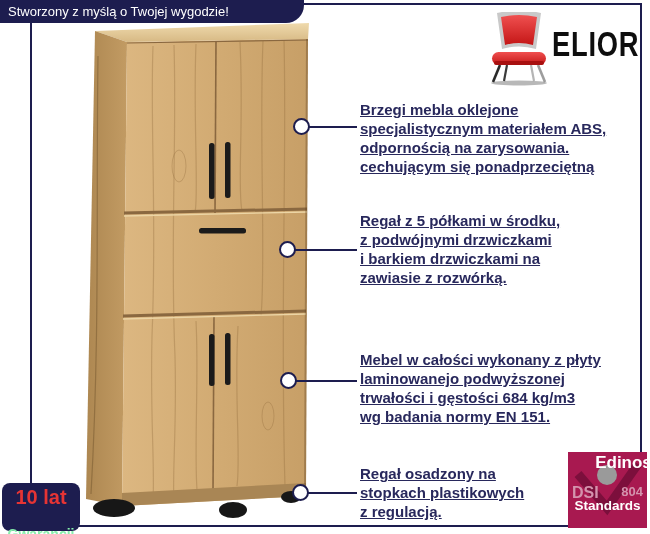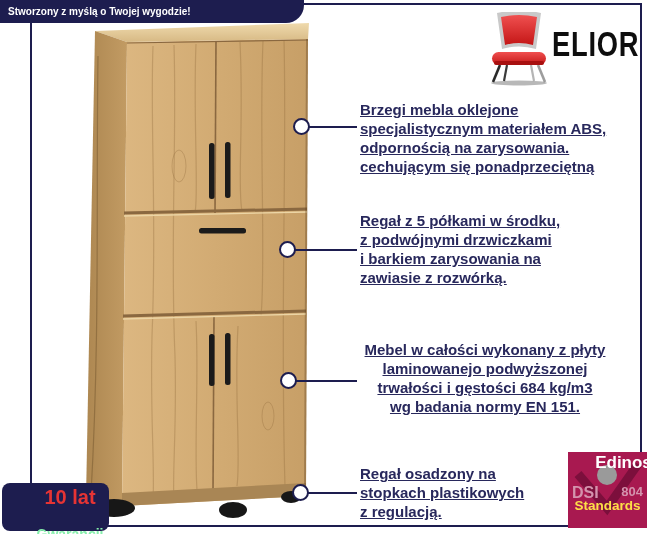--- a/index.html
+++ b/index.html
@@ -1,49 +1,49 @@
 <!DOCTYPE html>
 <html><head>
 <meta charset="utf-8">
 <style>
   html,body{margin:0;padding:0;background:#fff;}
   #stage{position:relative;width:650px;height:534px;background:#fff;overflow:hidden;
          font-family:"Liberation Sans",sans-serif;}
   .line{position:absolute;background:#1d1d4f;}
   #banner{position:absolute;left:0;top:0;width:304px;height:23px;background:#1d1d4f;
           border-radius:0 0 18px 0;z-index:5;display:flex;align-items:center;}
-  #banner span{color:#ffffff;font-weight:bold;font-size:10px;padding-left:8px;white-space:nowrap;}
+  #banner span{color:#ffffff;font-weight:normal;font-size:13px;padding-left:8px;white-space:nowrap;}
   .frame-top{left:290px;top:3px;width:352px;height:2px;}
   .frame-right{left:640px;top:3px;width:2px;height:523px;}
   .frame-bottom{left:30px;top:525px;width:612px;height:2px;}
   .frame-left{left:30px;top:21px;width:2px;height:506px;}
   
   #logo{position:absolute;left:478px;top:10px;width:170px;height:76px;}
   #brandname{position:absolute;left:74px;top:14px;font-size:35px;font-weight:bold;color:#0e0e0e;
              transform:scaleX(0.78);transform-origin:left center;letter-spacing:1px;}
   
   .dot{position:absolute;width:13px;height:13px;border:2.5px solid #1d1d4f;border-radius:50%;
        background:#ffffff;z-index:4;}
   .callout-line{position:absolute;height:2px;background:#1d1d4f;}
   .note{position:absolute;left:360px;width:250px;color:#28285c;font-weight:bold;
         font-size:15px;line-height:19px;text-decoration:underline;}
   .note div{white-space:nowrap;}
   
   #warranty{position:absolute;left:2px;top:483px;width:78px;height:48px;background:#1d1d4f;
-            border-radius:8px;z-index:6;text-align:center;padding-left:29px;}
+            border-radius:8px;z-index:6;text-align:center;}
   #warranty .years{color:#e63434;font-weight:bold;font-size:20px;line-height:24px;margin-top:2px;}
   #warranty .glabel{color:#86efac;font-weight:bold;font-size:14px;line-height:18px;margin-top:16px;}
   
   #standards{position:absolute;left:568px;top:452px;width:79px;height:76px;background:#a81950;
              z-index:6;overflow:hidden;}
   #standards .brand{position:absolute;left:16px;top:1px;width:100%;text-align:center;color:#ffffff;
                     font-weight:bold;font-size:17px;}
   #standards .dsi{position:absolute;left:4px;top:32px;color:#d493ad;font-weight:bold;font-size:16px;}
   #standards .n804{position:absolute;right:4px;top:32px;color:#d493ad;font-weight:bold;font-size:13px;}
-  #standards .stand{position:absolute;left:0;top:46px;width:100%;text-align:center;color:#fde047;
+  #standards .stand{position:absolute;left:0;top:46px;width:100%;text-align:center;color:#ffffff;
                     font-weight:bold;font-size:13.5px;}
   svg{display:block;}
 </style>
 </head>
 <body>
 
 <div id="stage">
 
   <div class="line frame-top"></div>
   <div class="line frame-right"></div>
@@ -145,24 +145,24 @@
 
   <div class="note" style="top:100px;">
     <div>Brzegi mebla oklejone</div>
     <div>specjalistycznym materiałem ABS,</div>
     <div>odpornością na zarysowania.</div>
     <div>cechującym się ponadprzeciętną</div>
   </div>
   <div class="note" style="top:211px;">
     <div>Regał z 5 półkami w środku,</div>
     <div>z podwójnymi drzwiczkami</div>
-    <div>i barkiem zarysowania na</div>
+    <div>i barkiem drzwiczkami na</div>
     <div>zawiasie z rozwórką.</div>
   </div>
-  <div class="note" style="top:340px;text-align:center;">
+  <div class="note" style="top:350px;">
     <div>Mebel w całości wykonany z płyty</div>
     <div>laminowanejo podwyższonej</div>
     <div>trwałości i gęstości 684 kg/m3</div>
     <div>wg badania normy EN 151.</div>
   </div>
   <div class="note" style="top:464px;">
     <div>Regał osadzony na</div>
     <div>stopkach plastikowych</div>
     <div>z regulacją.</div>
   </div>

